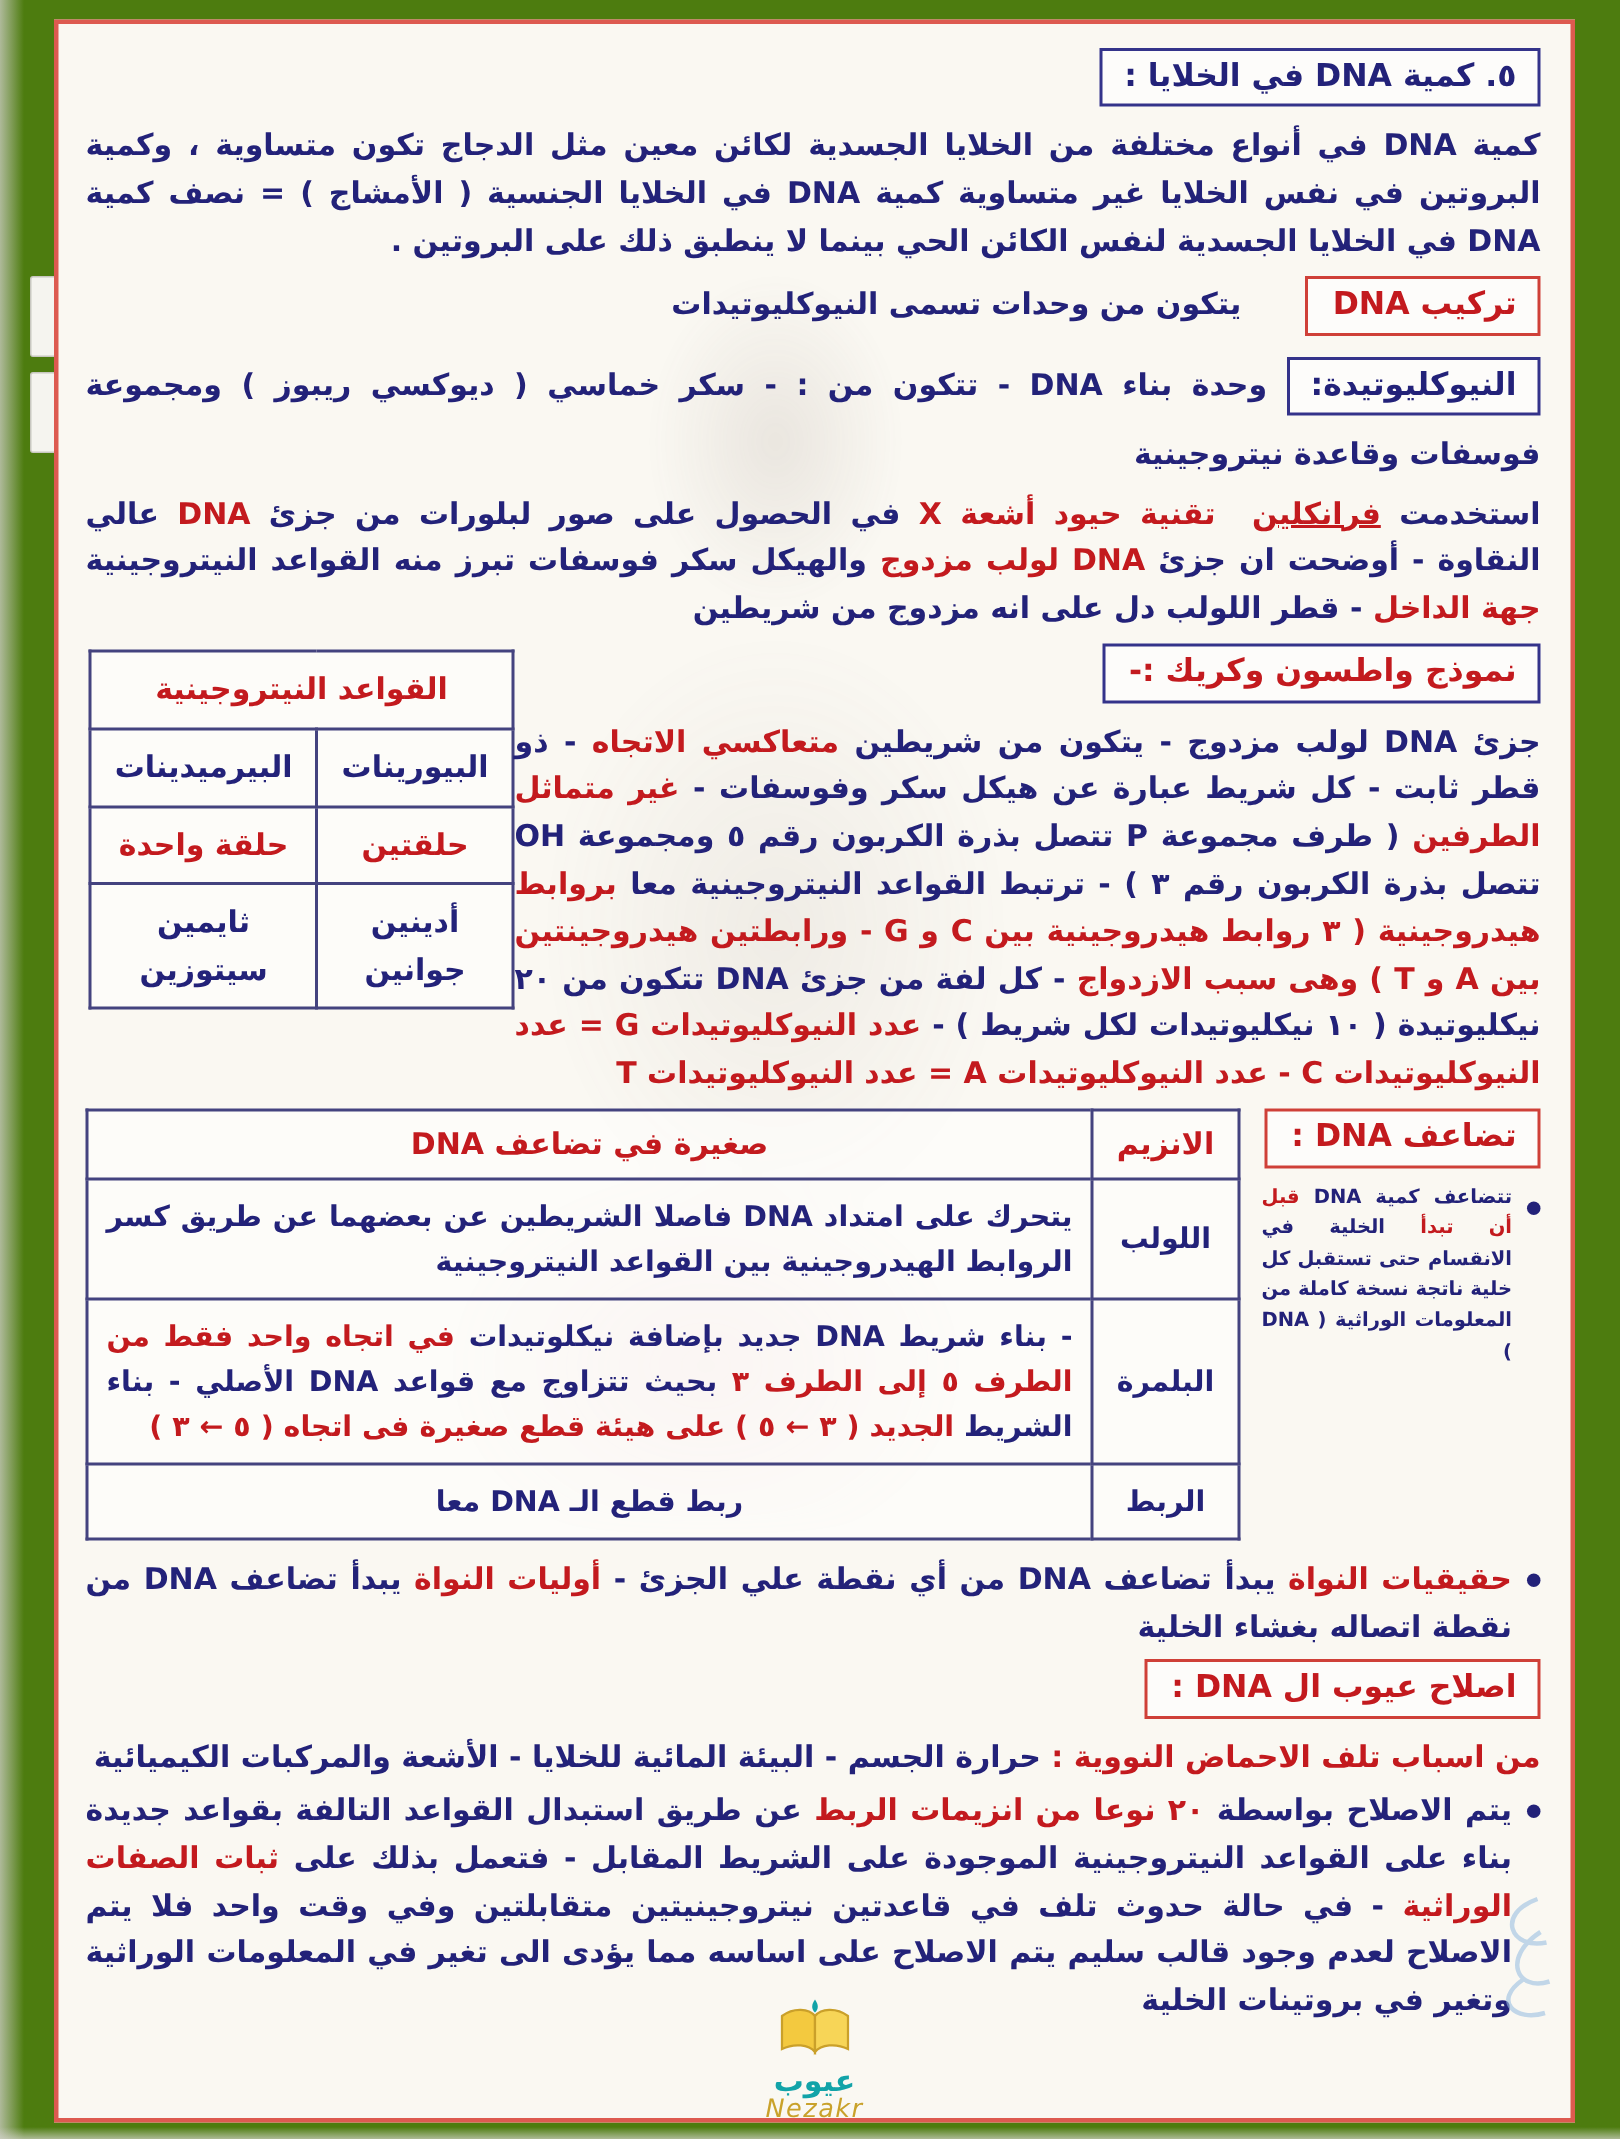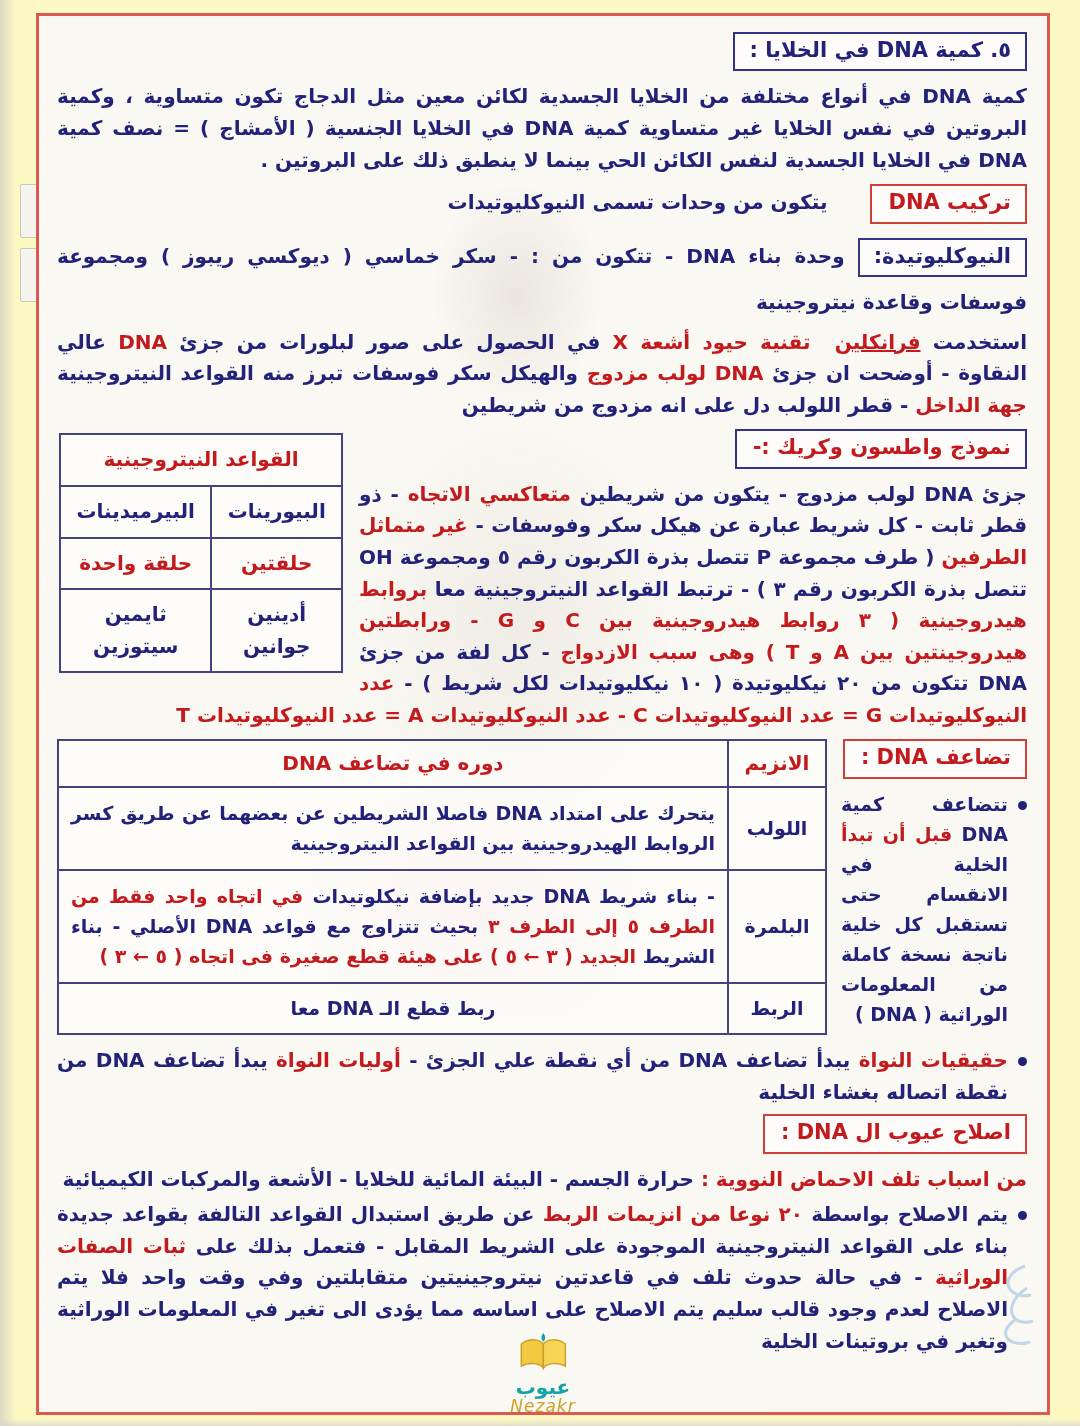--- a/index.html
+++ b/index.html
@@ -3,21 +3,21 @@
 <meta charset="utf-8">
 <style>
   * { box-sizing: border-box; margin: 0; padding: 0; }
   html, body { background: #ffffff; }
   body {
     width: 1080px; height: 1426px;
     font-family: "DejaVu Sans", sans-serif;
   }
   .page {
     position: relative; width: 1080px; height: 1426px;
-    background: #fef9c3; overflow: hidden; direction: rtl;
+    background: #4d7c0f; overflow: hidden; direction: rtl;
   }
   .edge-left {
     position: absolute; left: 0; top: 0; width: 16px; height: 100%;
     background: linear-gradient(to right, #cfcec8, rgba(255,255,255,0));
     opacity: .75; pointer-events: none;
   }
   .edge-bottom {
     position: absolute; left: 0; bottom: 0; width: 100%; height: 8px;
     background: linear-gradient(to top, #d6d5cf, rgba(255,255,255,0));
     opacity: .7; pointer-events: none;
@@ -57,27 +57,27 @@
     border: 2.5px solid #34338a; background: rgba(255,255,255,.6);
     font-size: 21px; line-height: 1.4; margin-bottom: 10px;
   }
   .hbox.red-text { color: #c31a1e; padding-left: 16px; }
   .hbox.red-border { border-color: #cf4038; }
   .after-box { margin-right: 36px; }
 
   table { border-collapse: collapse; background: rgba(255,255,255,.5); }
   th, td { border: 2px solid #44437f; }
 
-  .bases-table { float: left; width: 284px; margin: 4px 16px 10px 2px; text-align: center; }
+  .bases-table { float: left; width: 284px; margin: 4px 0 10px 2px; text-align: center; }
   .bases-table th, .bases-table td { padding: 9px 6px; font-size: 20px; }
   .bases-title { color: #c31a1e; font-size: 21px; }
 
   .enzyme-area { display: flex; gap: 14px; clear: both; margin: 6px 0 10px; }
   .repl-col { flex: 0 0 186px; }
-  .repl-col .para { font-size: 19px; }
+  .repl-col .para { font-size: 13px; }
   .enzyme-table { flex: 1; }
   .enzyme-table th { color: #c31a1e; text-align: center; padding: 6px 8px; font-size: 20px; }
   .enzyme-table td { padding: 9px 12px; font-size: 19px; }
   .enz-cell { width: 98px; text-align: center; vertical-align: middle; }
   .role-cell { text-align: justify; }
   .role-center { text-align: center; }
 
   .bullet { display: flex; gap: 10px; margin-bottom: 6px; }
   .dot {
     flex: 0 0 auto; width: 9px; height: 9px; border-radius: 50%;
@@ -160,21 +160,21 @@
           <div class="bullet">
             <span class="dot"></span>
             <p class="para"><span class="c-n">تتضاعف كمية DNA </span><span class="c-r">قبل أن تبدأ</span><span class="c-n"> الخلية في الانقسام حتى تستقبل كل خلية ناتجة نسخة كاملة من المعلومات الوراثية ( DNA )</span></p>
           </div>
         </div>
 
         <table class="enzyme-table">
           <tbody>
             <tr>
               <th class="enz-cell">الانزيم</th>
-              <th>دوره في تضاعف DNA</th>
+              <th>صغيرة في تضاعف DNA</th>
             </tr>
             <tr>
               <td class="enz-cell">اللولب</td>
               <td class="role-cell"><span class="c-n">يتحرك على امتداد DNA فاصلا الشريطين عن بعضهما عن طريق كسر الروابط الهيدروجينية بين القواعد النيتروجينية</span></td>
             </tr>
             <tr>
               <td class="enz-cell">البلمرة</td>
               <td class="role-cell"><span class="c-n">- بناء شريط DNA جديد بإضافة نيكلوتيدات </span><span class="c-r">في اتجاه واحد فقط من الطرف ٥ إلى الطرف ٣</span><span class="c-n"> بحيث تتزاوج مع قواعد DNA الأصلي - بناء الشريط </span><span class="c-r">الجديد ( ٣ ← ٥ ) على هيئة قطع صغيرة فى اتجاه ( ٥ ← ٣ )</span></td>
             </tr>
             <tr>

